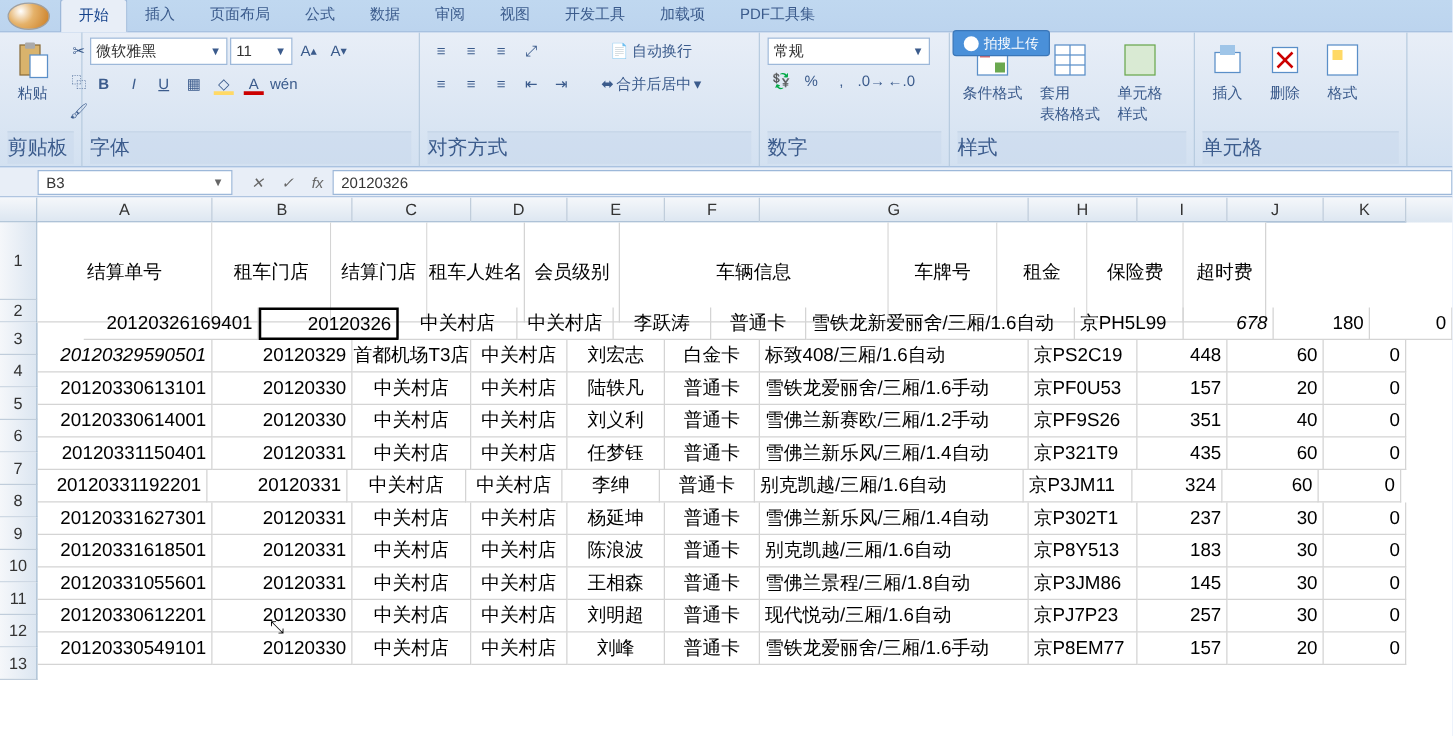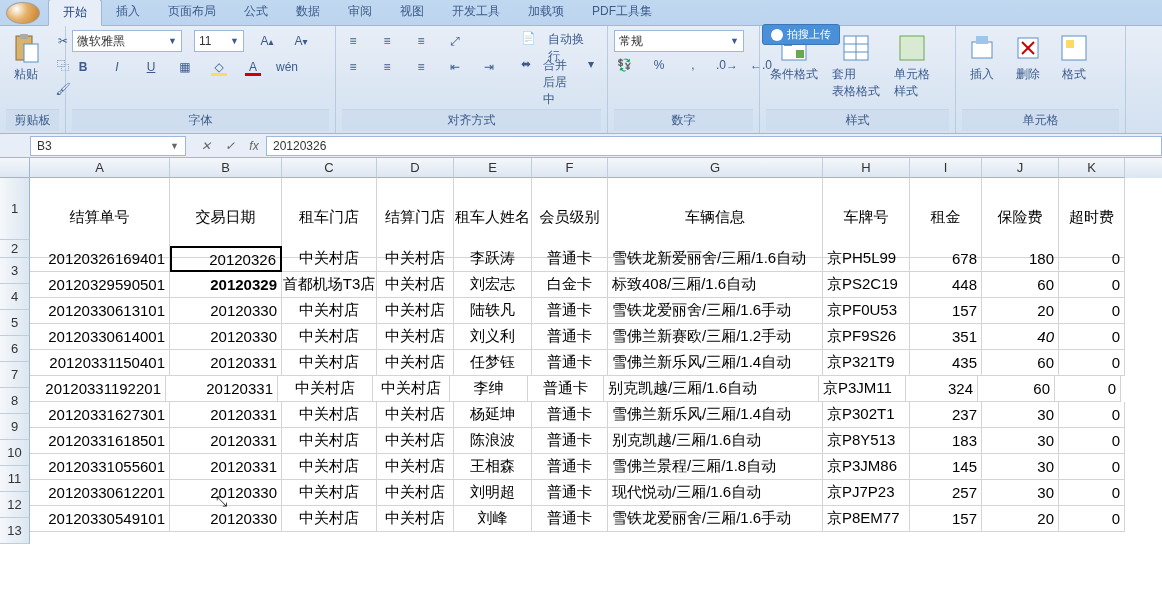--- a/index.html
+++ b/index.html
@@ -6,27 +6,27 @@
 body{background:#cfe0f7;width:1162px;height:589px;overflow:hidden;font-size:12px;color:#333}
 .tabs{height:26px;background:linear-gradient(#c0d8f0,#bcd4ee);display:flex;align-items:center;padding-left:6px;border-bottom:1px solid #9db8d9}
 .office-btn{width:34px;height:22px;border-radius:50%;background:radial-gradient(circle at 30% 30%,#fff,#e5b26a 40%,#c87a20);margin-right:8px;border:1px solid #a0a0a0}
 .tab{padding:4px 14px;color:#3b5b8c;cursor:pointer}
 .tab.active{background:#e8eef7;border:1px solid #9db8d9;border-bottom:1px solid #e8eef7;border-radius:3px 3px 0 0;color:#15428b}
 .upload-badge{position:absolute;top:24px;left:762px;background:#4a90d9;color:#fff;padding:2px 8px;border-radius:3px;font-size:11px;display:flex;align-items:center;gap:4px;border:1px solid #3a76b8}
 .upload-badge .ic{width:12px;height:12px;background:#fff;border-radius:50%;display:inline-block}
 .ribbon{height:108px;background:linear-gradient(#e8eef7,#d3e1f1);display:flex;border-bottom:1px solid #9db8d9}
 .group{border-right:1px solid #b8cce0;display:flex;flex-direction:column;justify-content:space-between;padding:4px 6px 2px}
 .group-body{display:flex;align-items:flex-start;gap:6px;flex:1}
-.group-label{text-align:center;font-size:12px;color:#3b5b8c;padding:2px 0;background:rgba(200,216,235,0.5);border-top:1px solid #c5d5e8}
+.group-label{font-size:16px;color:#3b5b8c;padding:2px 0;background:rgba(200,216,235,0.5);border-top:1px solid #c5d5e8}
 .big-btn{display:flex;flex-direction:column;align-items:center;justify-content:center;padding:2px 4px;cursor:pointer;color:#3b5b8c}
 .big-btn .ic{width:32px;height:32px;margin-bottom:2px}
 .small-btn{width:22px;height:22px;display:flex;align-items:center;justify-content:center;cursor:pointer;color:#3b5b8c;border:1px solid transparent}
 .combo{height:22px;border:1px solid #9db8d9;background:#fff;display:flex;align-items:center;padding:0 4px;font-size:12px}
 .combo .dd{margin-left:auto;color:#3b5b8c;font-size:9px}
-.row{display:flex;gap:12px;align-items:flex-start;margin-bottom:2px}
+.row{display:flex;gap:2px;align-items:center;margin-bottom:2px}
 .col{display:flex;flex-direction:column;gap:2px}
 
 .formula-bar{height:24px;background:#e8eef7;display:flex;align-items:center;border-bottom:1px solid #9db8d9}
 .name-box{width:156px;height:20px;border:1px solid #9db8d9;background:#fff;margin-left:30px;display:flex;align-items:center;padding:0 6px}
 .name-box .dd{margin-left:auto;color:#666;font-size:9px}
 .fx-area{display:flex;align-items:center;margin-left:8px;flex:1}
 .fx-btn{width:24px;text-align:center;font-style:italic;color:#666;cursor:pointer}
 .formula-input{flex:1;height:20px;border:1px solid #9db8d9;background:#fff;padding:0 6px;display:flex;align-items:center}
 
 .sheet{background:#fff;height:431px;overflow:hidden;position:relative}
@@ -266,47 +266,46 @@
       <div class="row-h" style="height: 26px;">8</div>
       <div class="row-h" style="height: 26px;">9</div>
       <div class="row-h" style="height: 26px;">10</div>
       <div class="row-h" style="height: 26px;">11</div>
       <div class="row-h" style="height: 26px;">12</div>
       <div class="row-h" style="height: 26px;">13</div>
     </div>
   <div class="cells" id="cells">
       <div class="data-row header-row" style="height: 68px;">
         <div class="cell" style="width: 140px; height: 80px;">结算单号</div>
-        <div class="cell" style="width: 112px; height: 80px;">交易日期</div>
         <div class="cell" style="width: 95px; height: 80px;">租车门店</div>
         <div class="cell" style="width: 77px; height: 80px;">结算门店</div>
         <div class="cell" style="width: 78px; height: 80px;">租车人姓名</div>
         <div class="cell" style="width: 76px; height: 80px;">会员级别</div>
         <div class="cell" style="width: 215px; height: 80px;">车辆信息</div>
         <div class="cell" style="width: 87px; height: 80px;">车牌号</div>
         <div class="cell" style="width: 72px; height: 80px;">租金</div>
         <div class="cell" style="width: 77px; height: 80px;">保险费</div>
         <div class="cell" style="width: 66px; height: 80px;">超时费</div>
       </div>
-      <div class="data-row" style="height: 26px;">
+      <div class="data-row" style="height: 26px; justify-content: flex-end;">
         <div class="cell num" style="width: 140px; height: 26px;">20120326169401</div>
         <div class="cell num active" style="width: 112px; height: 26px;">20120326</div>
         <div class="cell center" style="width: 95px; height: 26px;">中关村店</div>
         <div class="cell center" style="width: 77px; height: 26px;">中关村店</div>
         <div class="cell center" style="width: 78px; height: 26px;">李跃涛</div>
         <div class="cell center" style="width: 76px; height: 26px;">普通卡</div>
         <div class="cell " style="width: 215px; height: 26px;">雪铁龙新爱丽舍/三厢/1.6自动</div>
         <div class="cell " style="width: 87px; height: 26px;">京PH5L99</div>
-        <div class="cell num" style="width: 72px; height: 26px;">678</div>
+        <div class="cell num" style="width: 72px; height: 26px; font-style: italic;">678</div>
         <div class="cell num" style="width: 77px; height: 26px;">180</div>
         <div class="cell num" style="width: 66px; height: 26px;">0</div>
       </div>
       <div class="data-row" style="height: 26px;">
-        <div class="cell num" style="width: 140px; height: 26px;">20120329590501</div>
-        <div class="cell num" style="width: 112px; height: 26px; font-weight: bold;">20120329</div>
+        <div class="cell num" style="width: 140px; height: 26px; font-style: italic;">20120329590501</div>
+        <div class="cell num" style="width: 112px; height: 26px;">20120329</div>
         <div class="cell center" style="width: 95px; height: 26px;">首都机场T3店</div>
         <div class="cell center" style="width: 77px; height: 26px;">中关村店</div>
         <div class="cell center" style="width: 78px; height: 26px;">刘宏志</div>
         <div class="cell center" style="width: 76px; height: 26px;">白金卡</div>
         <div class="cell " style="width: 215px; height: 26px;">标致408/三厢/1.6自动</div>
         <div class="cell " style="width: 87px; height: 26px;">京PS2C19</div>
         <div class="cell num" style="width: 72px; height: 26px;">448</div>
         <div class="cell num" style="width: 77px; height: 26px;">60</div>
         <div class="cell num" style="width: 66px; height: 26px;">0</div>
       </div>
@@ -326,21 +325,21 @@
       <div class="data-row" style="height: 26px;">
         <div class="cell num" style="width: 140px; height: 26px;">20120330614001</div>
         <div class="cell num" style="width: 112px; height: 26px;">20120330</div>
         <div class="cell center" style="width: 95px; height: 26px;">中关村店</div>
         <div class="cell center" style="width: 77px; height: 26px;">中关村店</div>
         <div class="cell center" style="width: 78px; height: 26px;">刘义利</div>
         <div class="cell center" style="width: 76px; height: 26px;">普通卡</div>
         <div class="cell " style="width: 215px; height: 26px;">雪佛兰新赛欧/三厢/1.2手动</div>
         <div class="cell " style="width: 87px; height: 26px;">京PF9S26</div>
         <div class="cell num" style="width: 72px; height: 26px;">351</div>
-        <div class="cell num" style="width: 77px; height: 26px; font-style: italic;">40</div>
+        <div class="cell num" style="width: 77px; height: 26px;">40</div>
         <div class="cell num" style="width: 66px; height: 26px;">0</div>
       </div>
       <div class="data-row" style="height: 26px;">
         <div class="cell num" style="width: 140px; height: 26px;">20120331150401</div>
         <div class="cell num" style="width: 112px; height: 26px;">20120331</div>
         <div class="cell center" style="width: 95px; height: 26px;">中关村店</div>
         <div class="cell center" style="width: 77px; height: 26px;">中关村店</div>
         <div class="cell center" style="width: 78px; height: 26px; text-align: right;">任梦钰</div>
         <div class="cell center" style="width: 76px; height: 26px;">普通卡</div>
         <div class="cell " style="width: 215px; height: 26px;">雪佛兰新乐风/三厢/1.4自动</div>

